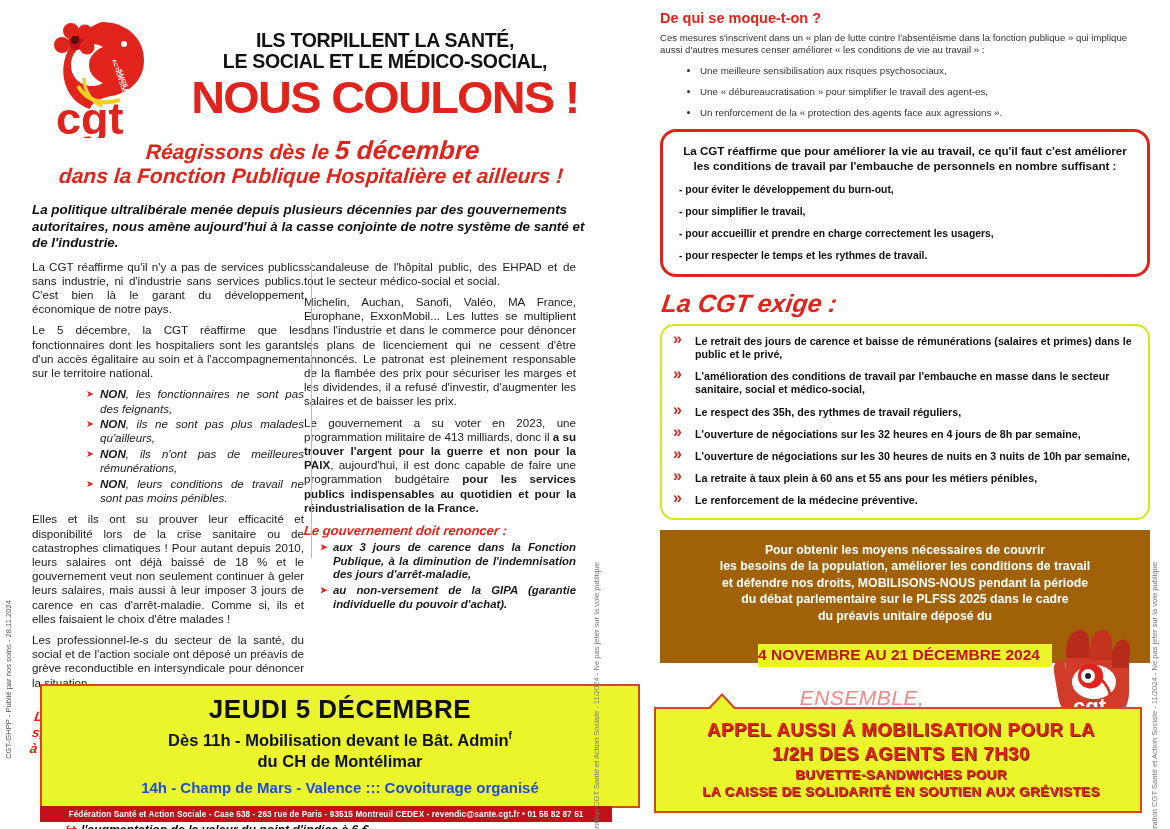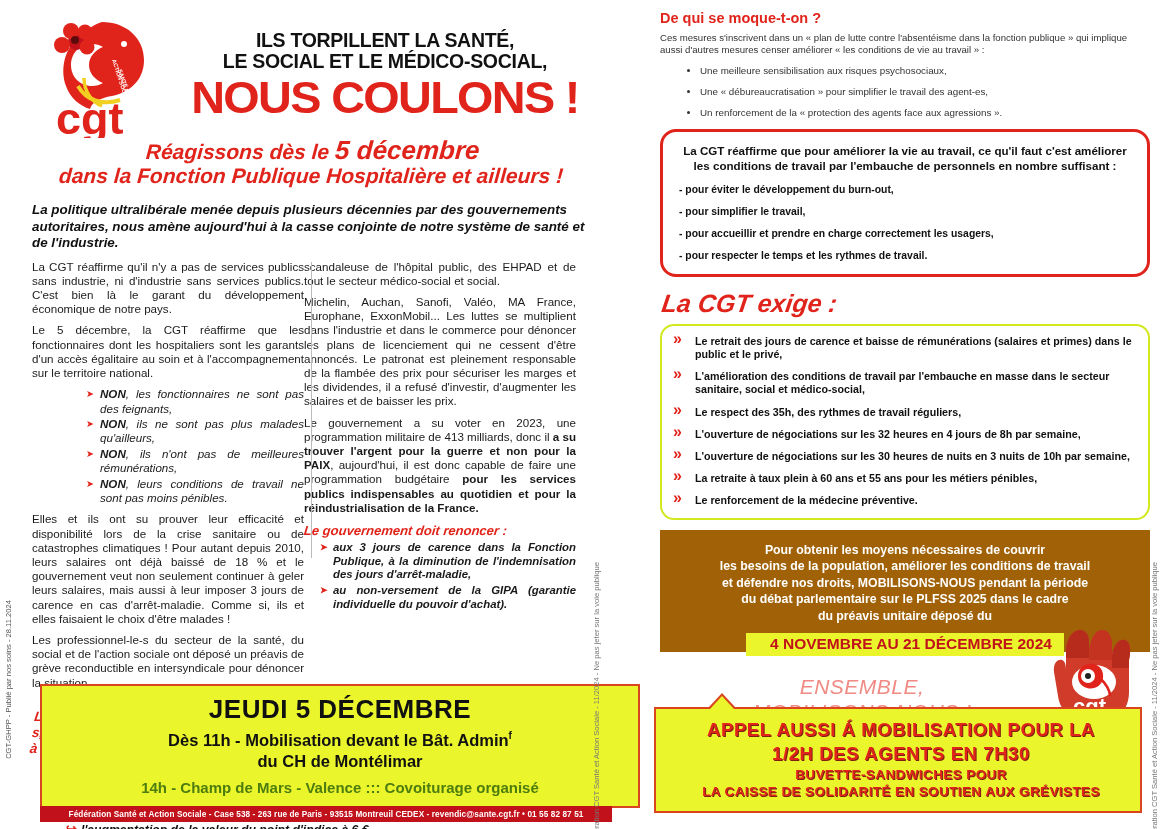--- a/index.html
+++ b/index.html
@@ -89,21 +89,21 @@
 
   
   #event-box{
     position:absolute;left:40px;top:684px;width:600px;
     background:#eaf52b;border:2.5px solid #d8451f;box-sizing:border-box;
     padding:8px 10px 10px 10px;text-align:center;
   }
   #event-box .d1{font-weight:bold;font-size:26px;letter-spacing:0.5px;color:#111;}
   #event-box .d2{font-weight:bold;font-size:16.5px;line-height:20px;color:#111;margin-top:1px;}
   #event-box .d2 sup{font-size:10px;vertical-align:super;}
-  #event-box .d3{font-weight:bold;font-size:15px;margin-top:8px;color:#4d7c0f;}
+  #event-box .d3{font-weight:bold;font-size:15px;margin-top:8px;color:#1d4ed8;}
 
   #fedbar{
     position:absolute;left:40px;top:806px;width:572px;height:16px;
     background:#c1121c;color:#fff;font-size:8.2px;font-weight:bold;
     display:flex;align-items:center;justify-content:center;letter-spacing:0.1px;
   }
 
   
   .vcred{
     position:absolute;font-size:7.6px;color:#555;white-space:nowrap;
@@ -149,21 +149,21 @@
     content:"\00BB";position:absolute;left:1px;top:-3px;color:#e1241b;font-size:16px;font-weight:bold;
   }
 
   #mobbox{
     background:#a16207;color:#fff;padding:12px 10px 4px 10px;margin:0 0 0 2px;text-align:center;
     position:relative;
   }
   #mobbox .line{font-weight:bold;font-size:12.3px;line-height:16.5px;}
   #datechip{
     display:inline-block;background:#eaf52b;color:#c1121c;font-weight:bold;font-size:15.5px;
-    padding:2px 12px 3px 24px;margin-top:1px;position:relative;top:8px;
+    padding:2px 12px 3px 0;margin-top:12px;position:relative;top:8px;
   }
 
   #ensemble{
     margin:22px 0 0 0;text-align:center;color:#f08a84;font-style:italic;font-weight:normal;
     font-size:21px;line-height:25px;letter-spacing:0.5px;position:relative;left:-42px;
   }
 
   #fist{position:absolute;right:14px;top:608px;width:92px;height:104px;}
 
   #yellowbox{

